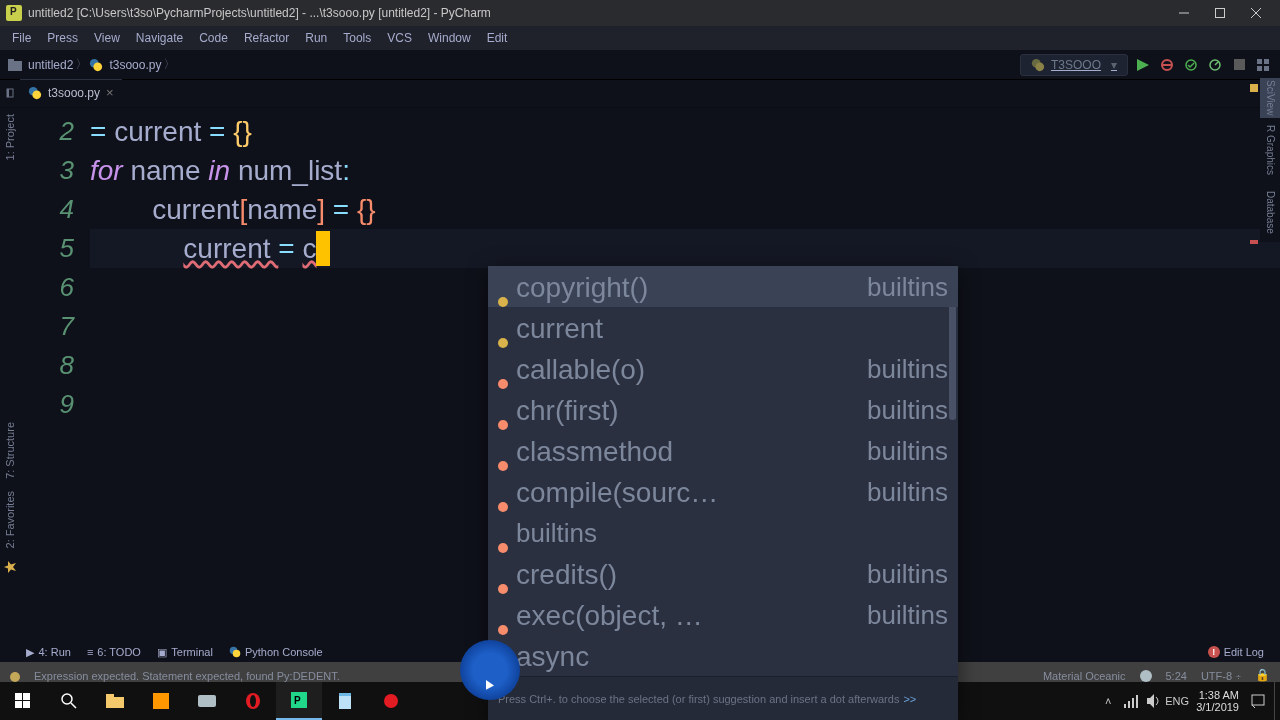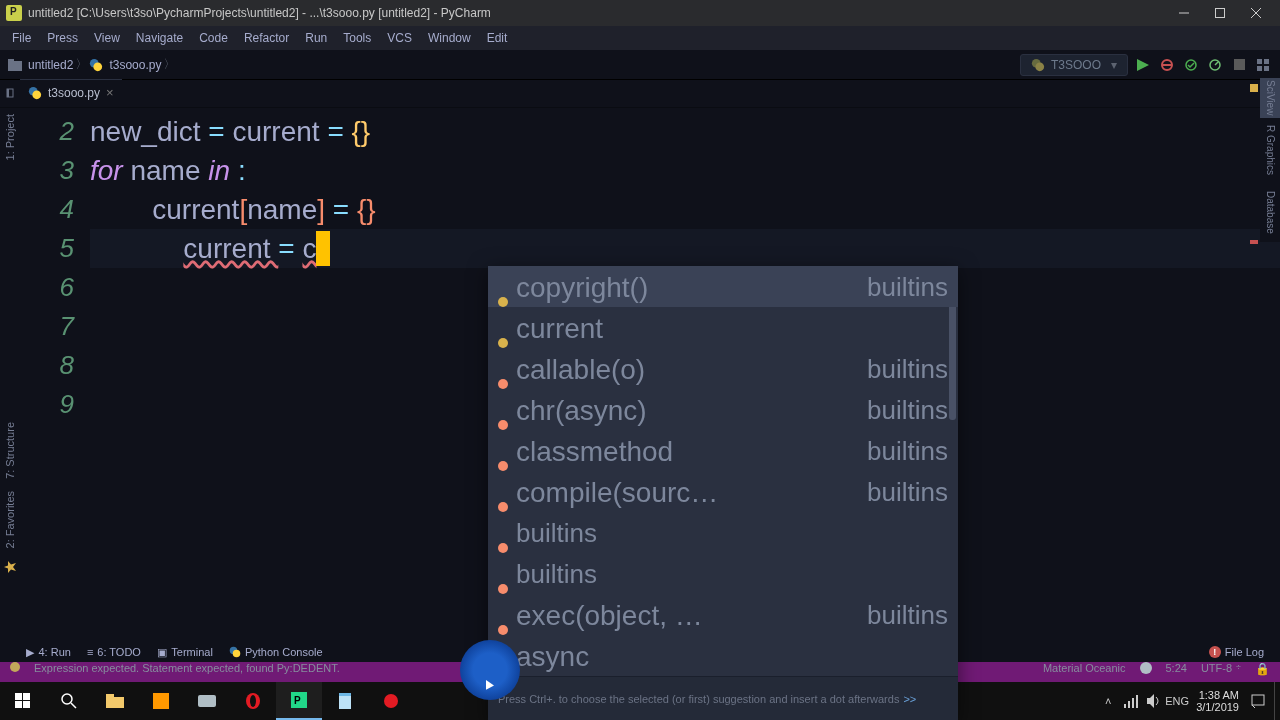--- a/index.html
+++ b/index.html
@@ -17,21 +17,21 @@
   .menubar { height:24px; background:#1f212b; display:flex; align-items:center; padding:0 4px; font-size:12px; }
   .menubar span { padding:2px 8px; color:#a6accd; cursor:default;text-align:center; }
   
   
   .navbar { height:30px; background:#0f111a; display:flex; padding:0 8px; border-bottom:1px solid #000; }
   .navbar .bc { display:flex; align-items:center; font-size:12px; gap:2px; }
   .bc .dir { color:#a6accd; }
   .bc .sep { color:#5c6370; }
   .bc .pyicon { width:14px; height:14px; margin-right:4px; display:inline-flex; }
   .navbar .spacer { flex:1; }
-  .runcfg { display:flex; align-items:center; gap:6px; }
+  .runcfg { display:flex; align-items:center; gap:6px;text-decoration:underline; }
   .runcfg .sel { background:#1d2330; border:1px solid #2a3040; height:22px; display:flex; align-items:center; padding:0 10px; font-size:12px; color:#6d7a8c; border-radius:3px; }
   .runcfg .sel .plogo { width:14px; height:14px; margin-right:6px; }
   .toolicon { width:18px; height:18px; display:flex; align-items:center; justify-content:center; padding:0 3px; }
   
   
   .tabrow { height:28px; display:flex; align-items:flex-end; border-bottom:1px solid #0a0c12; }
   .lgutter { width:20px; height:28px; display:flex; align-items:center; justify-content:center; }
   .lgutter svg { width:10px; height:10px; }
   .tab { height:28px; display:flex; align-items:center; background:#0f111a; padding:0 8px; border-bottom:2px solid transparent; }
   .tab.active { border-top:1px solid #2a3040; }
@@ -83,21 +83,21 @@
   .valstripe .warn { width:8px; height:8px; background:#d9b04b; position:absolute; top:6px; }
   .valstripe .err { width:8px; height:4px; background:#c75151; position:absolute; top:162px; }
   
   
   .bottombar { position:absolute; bottom:58px; left:0; right:0; height:20px; background:#0f111a; display:flex; align-items:center; font-size:11px; gap:4px; padding:0 10px 0 20px; }
   .bottombar .bb { display:flex; align-items:center; gap:4px; color:#a6accd; padding:0 6px; }
   .bottombar .spacer { flex:1; }
   .bottombar .warnic { width:12px; height:12px; border-radius:50%; background:#c7524f; display:inline-flex; align-items:center; justify-content:center; color:#fff; font-size:9px; font-weight:bold; }
   
   
-  .statusbar { position:absolute; bottom:38px; left:0; right:0; height:20px; background:#701a75; display:flex; align-items:flex-start; font-size:11px; padding:0 10px; color:#868d9e; gap:14px; }
+  .statusbar { position:absolute; bottom:38px; left:0; right:0; height:20px; background:#404040; display:flex; align-items:flex-end; font-size:11px; padding:0 10px; color:#868d9e; gap:14px; }
   .statusbar .lamp { width:10px; height:10px; background:#c3a85a; border-radius:50%; }
   .statusbar .spacer { flex:1; }
   .statusbar .themedot { width:12px; height:12px; border-radius:50%; background:#b0bec5; }
   .statusbar .lock { font-size:12px; }
   
   
   .taskbar { position:absolute; bottom:0; left:0; right:0; height:38px; background:#101010; display:flex; align-items:center; }
   .tb-item { width:46px; height:38px; display:flex; align-items:center; justify-content:center; }
   .tb-item.active { border-bottom:2px solid #76b9ed; background:#1e1e1e; }
   .taskbar .spacer { flex:1; }
@@ -245,22 +245,22 @@
       <div class="gl">2</div>
       <div class="gl">3</div>
       <div class="gl">4</div>
       <div class="gl">5</div>
       <div class="gl">6</div>
       <div class="gl">7</div>
       <div class="gl">8</div>
       <div class="gl">9</div>
     </div>
     <div class="codearea">
-      <div class="cline"><span class="k-id">new_dict </span><span class="k-op">= </span><span class="k-id">current </span><span class="k-op">= </span><span class="k-brc2">{}</span></div>
-      <div class="cline"><span class="k-kw">for </span><span class="k-id">name </span><span class="k-kw">in </span><span class="k-op">:</span></div>
+      <div class="cline"><span class="k-op">= </span><span class="k-id">current </span><span class="k-op">= </span><span class="k-brc2">{}</span></div>
+      <div class="cline"><span class="k-kw">for </span><span class="k-id">name </span><span class="k-kw">in </span><span class="k-id">num_list</span><span class="k-op">:</span></div>
       <div class="cline"><span>        </span><span class="k-id">current</span><span class="k-brc">[</span><span class="k-id">name</span><span class="k-brc">] </span><span class="k-op">= </span><span class="k-brc">{}</span></div>
       <div class="cline c5"><span>            </span><span class="k-id" style="text-decoration:underline wavy #e06c75">current </span><span class="k-op">= </span><span class="k-id" style="text-decoration:underline wavy #e06c75">c</span><span class="caret"></span></div>
       <div class="cline"></div>
       <div class="cline"></div>
       <div class="cline"></div>
       <div class="cline"></div>
 
       <div class="popup">
         <div class="scrollbar"></div>
         <div id="ac-rows">
@@ -274,39 +274,40 @@
               <span class="nm">current</span>
               <span class="src"></span>
             </div>
             <div class="row">
               <span class="dot o"></span>
               <span class="nm">callable(o)</span>
               <span class="src">builtins</span>
             </div>
             <div class="row">
               <span class="dot o"></span>
-              <span class="nm">chr(async)</span>
+              <span class="nm">chr(first)</span>
               <span class="src">builtins</span>
             </div>
             <div class="row">
               <span class="dot o"></span>
               <span class="nm">classmethod</span>
               <span class="src">builtins</span>
             </div>
             <div class="row">
               <span class="dot o"></span>
               <span class="nm">compile(sourc…</span>
               <span class="src">builtins</span>
             </div>
             <div class="row">
               <span class="dot o"></span>
               <span class="src">builtins</span>
             </div>
             <div class="row">
               <span class="dot o"></span>
+              <span class="nm">credits()</span>
               <span class="src">builtins</span>
             </div>
             <div class="row">
               <span class="dot o"></span>
               <span class="nm">exec(object, …</span>
               <span class="src">builtins</span>
             </div>
             <div class="row">
               <span class="dot " style="visibility: hidden;"></span>
               <span class="nm">async</span>
@@ -343,21 +344,21 @@
   <div class="bb">
       <svg width="12" height="12" viewBox="0 0 16 16">
         <circle cx="6" cy="6" r="5" fill="#3572A5"></circle>
         <circle cx="10" cy="10" r="5" fill="#FFD43B"></circle>
       </svg> 
       <span>Python Console</span>
     </div>
   <div class="spacer"></div>
   <div class="bb">
       <span class="warnic">!</span> 
-      <span>File Log</span>
+      <span>Edit Log</span>
     </div>
 </div>
 
 <div class="statusbar">
   <span class="lamp"></span>
   <span>Expression expected. Statement expected, found Py:DEDENT.</span>
   <div class="spacer"></div>
   <span>Material Oceanic</span>
   <span class="themedot"></span>
   <span>5:24</span>

